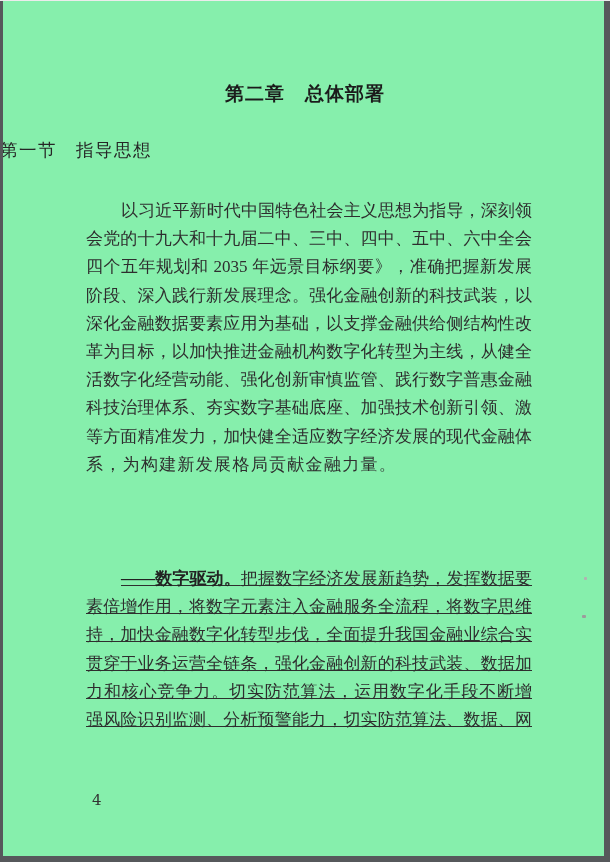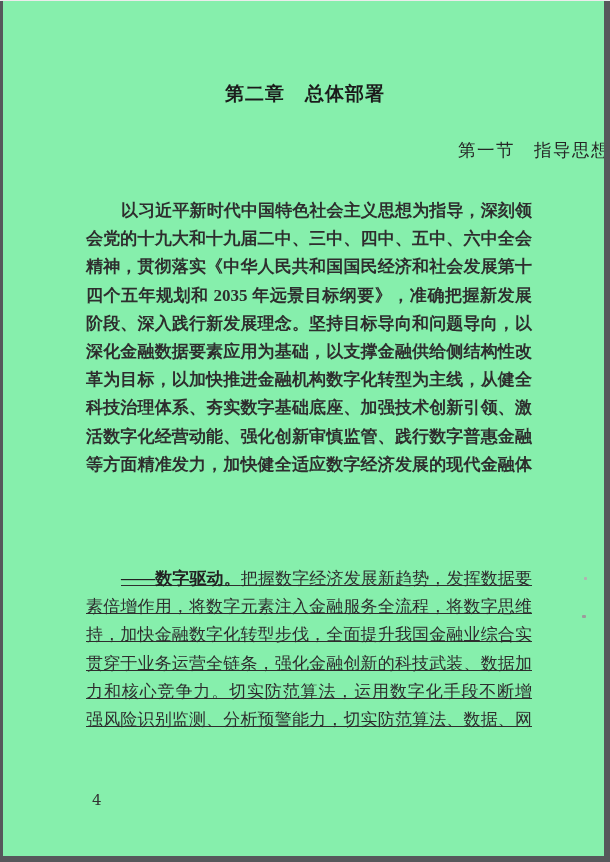--- a/index.html
+++ b/index.html
@@ -23,32 +23,32 @@
 
   .chapter-title{
     position:absolute;left:0;top:82px;width:610px;
     text-align:center;
     font-family:"Liberation Sans","DejaVu Sans",sans-serif;
     font-weight:700;font-size:19px;line-height:22px;
     color:#1b1b1b;letter-spacing:1px;
   }
   .section-title{
     position:absolute;left:0;width:610px;
-    text-align:right;
+    text-align:left;
     font-size:17.5px;line-height:22px;
     color:#262626;letter-spacing:1.5px;
   }
   .section-1{top:138px;}
   .section-2{top:541px;}
 
   .para{
     position:absolute;left:86px;width:446px;
     font-size:17px;color:#2e2e2e;
   }
-  .para-1{top:196px;font-weight:bold;}
+  .para-1{top:196px;}
   .para-2{top:564px;text-decoration:underline;}
   .line{
     height:28.2px;line-height:28.2px;
     text-align:justify;
     text-align-last:justify;
     white-space:nowrap;
   }
   .line.first{text-indent:35px;}
   .line.lastline{
     text-align-last:left;
@@ -67,28 +67,28 @@
 
 <div class="scan-page">
 
   <div class="chapter-title">第二章　总体部署</div>
 
   <div class="section-title section-1">第一节　指导思想</div>
 
   <div class="para para-1">
     <div class="line first">以习近平新时代中国特色社会主义思想为指导，深刻领</div>
     <div class="line">会党的十九大和十九届二中、三中、四中、五中、六中全会</div>
-    <div class="line">精神，贯彻落实《中华人民共和国国民经济和社会发展第十</div>
     <div class="line">四个五年规划和 2035 年远景目标纲要》，准确把握新发展</div>
-    <div class="line">阶段、深入践行新发展理念。坚持目标导向和问题导向，以</div>
+    <div class="line">阶段、深入践行新发展理念。强化金融创新的科技武装，以</div>
     <div class="line">深化金融数据要素应用为基础，以支撑金融供给侧结构性改</div>
     <div class="line">革为目标，以加快推进金融机构数字化转型为主线，从健全</div>
+    <div class="line">活数字化经营动能、强化创新审慎监管、践行数字普惠金融</div>
     <div class="line">科技治理体系、夯实数字基础底座、加强技术创新引领、激</div>
-    <div class="line">活数字化经营动能、强化创新审慎监管、践行数字普惠金融</div>
     <div class="line">等方面精准发力，加快健全适应数字经济发展的现代金融体</div>
+    <div class="line lastline">系，为构建新发展格局贡献金融力量。</div>
   </div>
 
 
   <div class="para para-2">
     <div class="line first"><span class="lead">——数字驱动。</span><span>把握数字经济发展新趋势，发挥数据要</span></div>
     <div class="line">素倍增作用，将数字元素注入金融服务全流程，将数字思维</div>
     <div class="line">持，加快金融数字化转型步伐，全面提升我国金融业综合实</div>
     <div class="line">贯穿于业务运营全链条，强化金融创新的科技武装、数据加</div>
     <div class="line">力和核心竞争力。切实防范算法，运用数字化手段不断增</div>
     <div class="line">强风险识别监测、分析预警能力，切实防范算法、数据、网</div>

